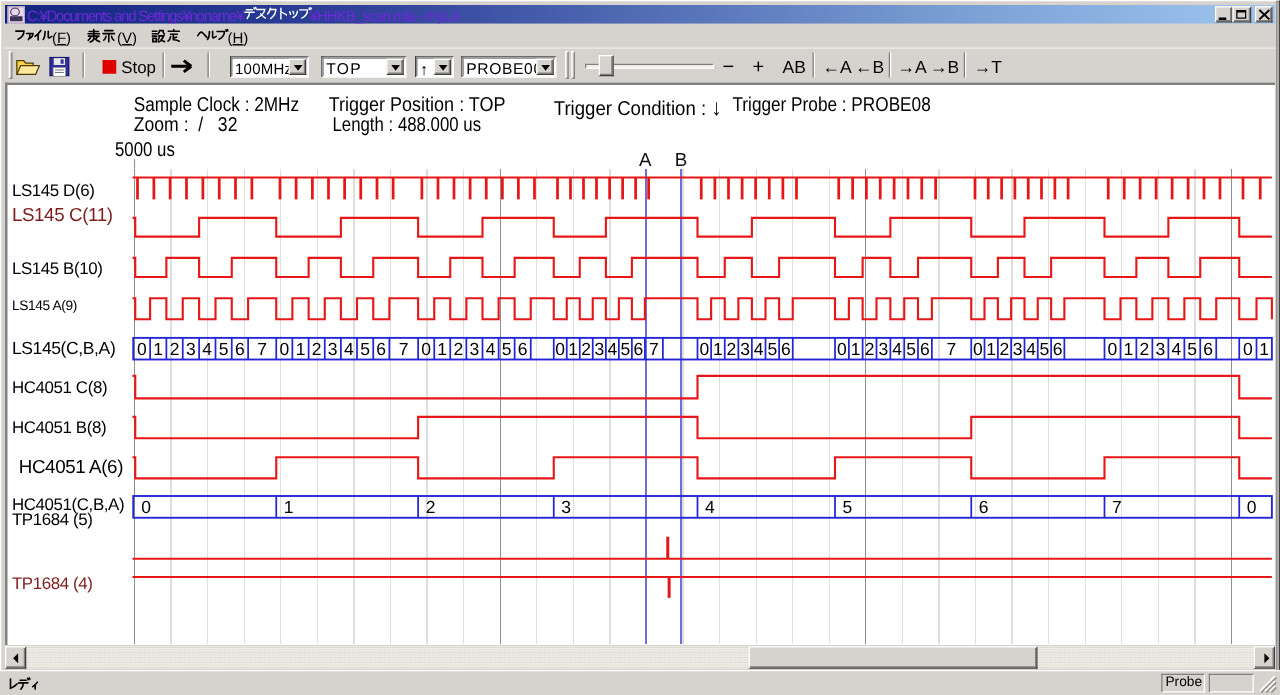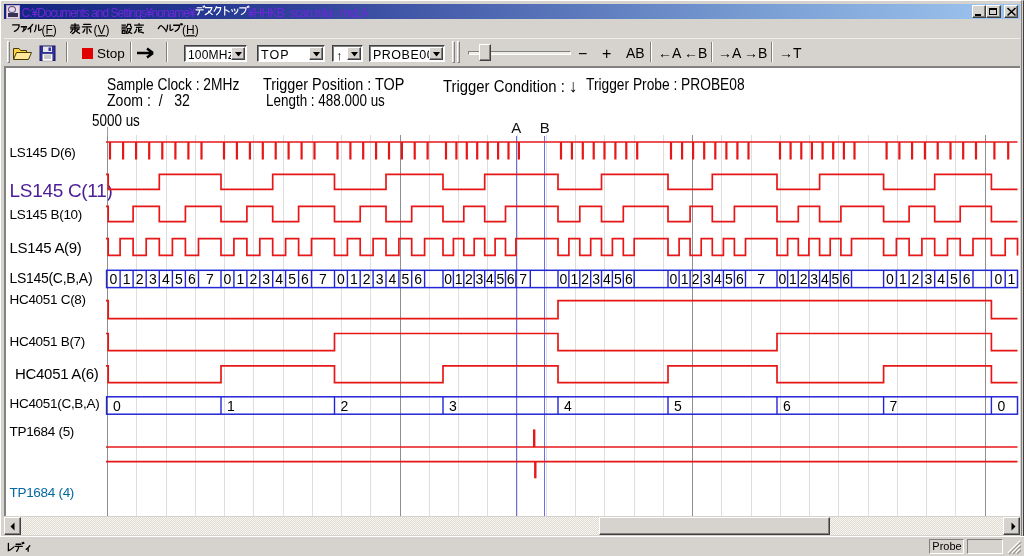--- a/index.html
+++ b/index.html
@@ -111,30 +111,30 @@
 <div class="abs" style="left:779px;top:45px;font-size:14px;color:#000">→T</div>
 <div class="abs" style="left:4px;top:66px;width:1016px;height:450px;background:#fff;border-top:2px solid #828282;border-left:2px solid #828282"></div>
 <div class="abs" style="left:107px;top:75.5px;font-size:16px;color:#000;white-space:pre;transform:scaleX(0.86);transform-origin:0 0">Sample Clock : 2MHz</div>
 <div class="abs" style="left:263px;top:75.5px;font-size:16px;color:#000;white-space:pre;transform:scaleX(0.9);transform-origin:0 0">Trigger Position : TOP</div>
 <div class="abs" style="left:443px;top:75.5px;font-size:16px;color:#000;white-space:pre;transform:scaleX(0.93);transform-origin:0 0">Trigger Condition : <span style="font-size:18px">↓</span></div>
 <div class="abs" style="left:586px;top:75.5px;font-size:16px;color:#000;white-space:pre;transform:scaleX(0.86);transform-origin:0 0">Trigger Probe : PROBE08</div>
 <div class="abs" style="left:107px;top:91.5px;font-size:16px;color:#000;white-space:pre;transform:scaleX(0.88);transform-origin:0 0">Zoom :  /   32</div>
 <div class="abs" style="left:266px;top:91.5px;font-size:16px;color:#000;white-space:pre;transform:scaleX(0.84);transform-origin:0 0">Length : 488.000 us</div>
 <div class="abs" style="left:91.5px;top:111.5px;font-size:16px;color:#000;white-space:pre;transform:scaleX(0.84);transform-origin:0 0">5000 us</div>
 <div class="abs" style="left:9.5px;top:145px;font-size:13.5px;letter-spacing:-0.3px;color:#000">LS145 D(6)</div>
-<div class="abs" style="left:9.5px;top:180px;font-size:19px;letter-spacing:-0.3px;color:#4c1d95">LS145 C(11)</div>
+<div class="abs" style="left:9.5px;top:164px;font-size:15px;letter-spacing:-0.3px;color:#7f1d1d">LS145 C(11)</div>
 <div class="abs" style="left:9.5px;top:207px;font-size:13.5px;letter-spacing:-0.3px;color:#000">LS145 B(10)</div>
-<div class="abs" style="left:9.5px;top:238.5px;font-size:15px;letter-spacing:-0.3px;color:#000">LS145 A(9)</div>
+<div class="abs" style="left:9.5px;top:238.5px;font-size:11px;letter-spacing:-0.3px;color:#000">LS145 A(9)</div>
 <div class="abs" style="left:9.5px;top:270px;font-size:14px;letter-spacing:-0.3px;color:#000">LS145(C,B,A)</div>
-<div class="abs" style="left:9.5px;top:292px;font-size:13.5px;letter-spacing:-0.3px;color:#000">HC4051 C(8)</div>
-<div class="abs" style="left:9.5px;top:333.5px;font-size:13.5px;letter-spacing:-0.3px;color:#000">HC4051 B(7)</div>
+<div class="abs" style="left:9.5px;top:302px;font-size:13.5px;letter-spacing:-0.3px;color:#000">HC4051 C(8)</div>
+<div class="abs" style="left:9.5px;top:333.5px;font-size:13.5px;letter-spacing:-0.3px;color:#000">HC4051 B(8)</div>
 <div class="abs" style="left:15px;top:365px;font-size:15px;letter-spacing:-0.3px;color:#000">HC4051 A(6)</div>
 <div class="abs" style="left:9.5px;top:396px;font-size:13.5px;letter-spacing:-0.3px;color:#000">HC4051(C,B,A)</div>
-<div class="abs" style="left:9.5px;top:424px;font-size:13.5px;letter-spacing:-0.3px;color:#000">TP1684 (5)</div>
-<div class="abs" style="left:9.5px;top:485px;font-size:13.5px;letter-spacing:-0.3px;color:#0369a1">TP1684 (4)</div>
+<div class="abs" style="left:9.5px;top:408px;font-size:13.5px;letter-spacing:-0.3px;color:#000">TP1684 (5)</div>
+<div class="abs" style="left:9.5px;top:459px;font-size:13.5px;letter-spacing:-0.3px;color:#7f1d1d">TP1684 (4)</div>
 <svg width="1024" height="556" viewBox="0 0 1024 556" style="position:absolute;left:0;top:0" shape-rendering="crispEdges">
 <line x1="107.6" y1="134.8" x2="107.6" y2="515.5" stroke="#8f8f8f" stroke-width="1"></line>
 <line x1="136.8" y1="134.8" x2="136.8" y2="515.5" stroke="#dedede" stroke-width="1"></line>
 <line x1="166.1" y1="134.8" x2="166.1" y2="515.5" stroke="#dedede" stroke-width="1"></line>
 <line x1="195.3" y1="134.8" x2="195.3" y2="515.5" stroke="#dedede" stroke-width="1"></line>
 <line x1="224.6" y1="134.8" x2="224.6" y2="515.5" stroke="#dedede" stroke-width="1"></line>
 <line x1="253.8" y1="134.8" x2="253.8" y2="515.5" stroke="#dedede" stroke-width="1"></line>
 <line x1="283.1" y1="134.8" x2="283.1" y2="515.5" stroke="#dedede" stroke-width="1"></line>
 <line x1="312.4" y1="134.8" x2="312.4" y2="515.5" stroke="#dedede" stroke-width="1"></line>
 <line x1="341.6" y1="134.8" x2="341.6" y2="515.5" stroke="#dedede" stroke-width="1"></line>

